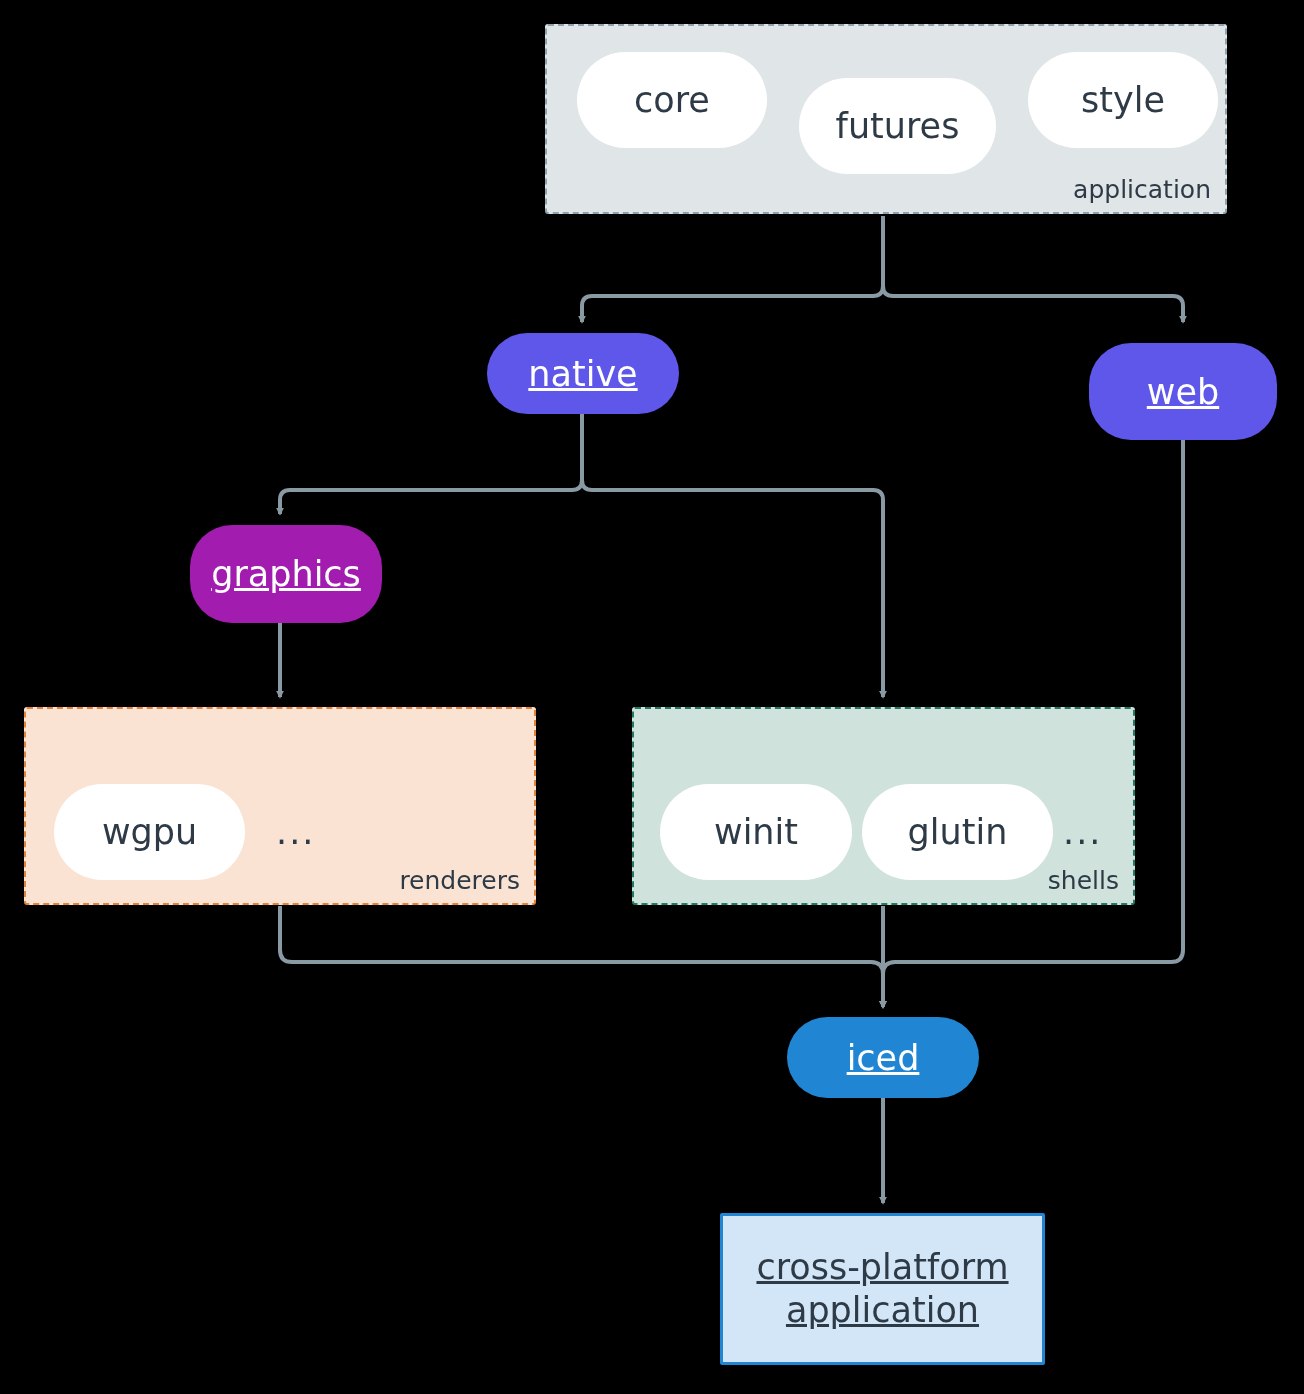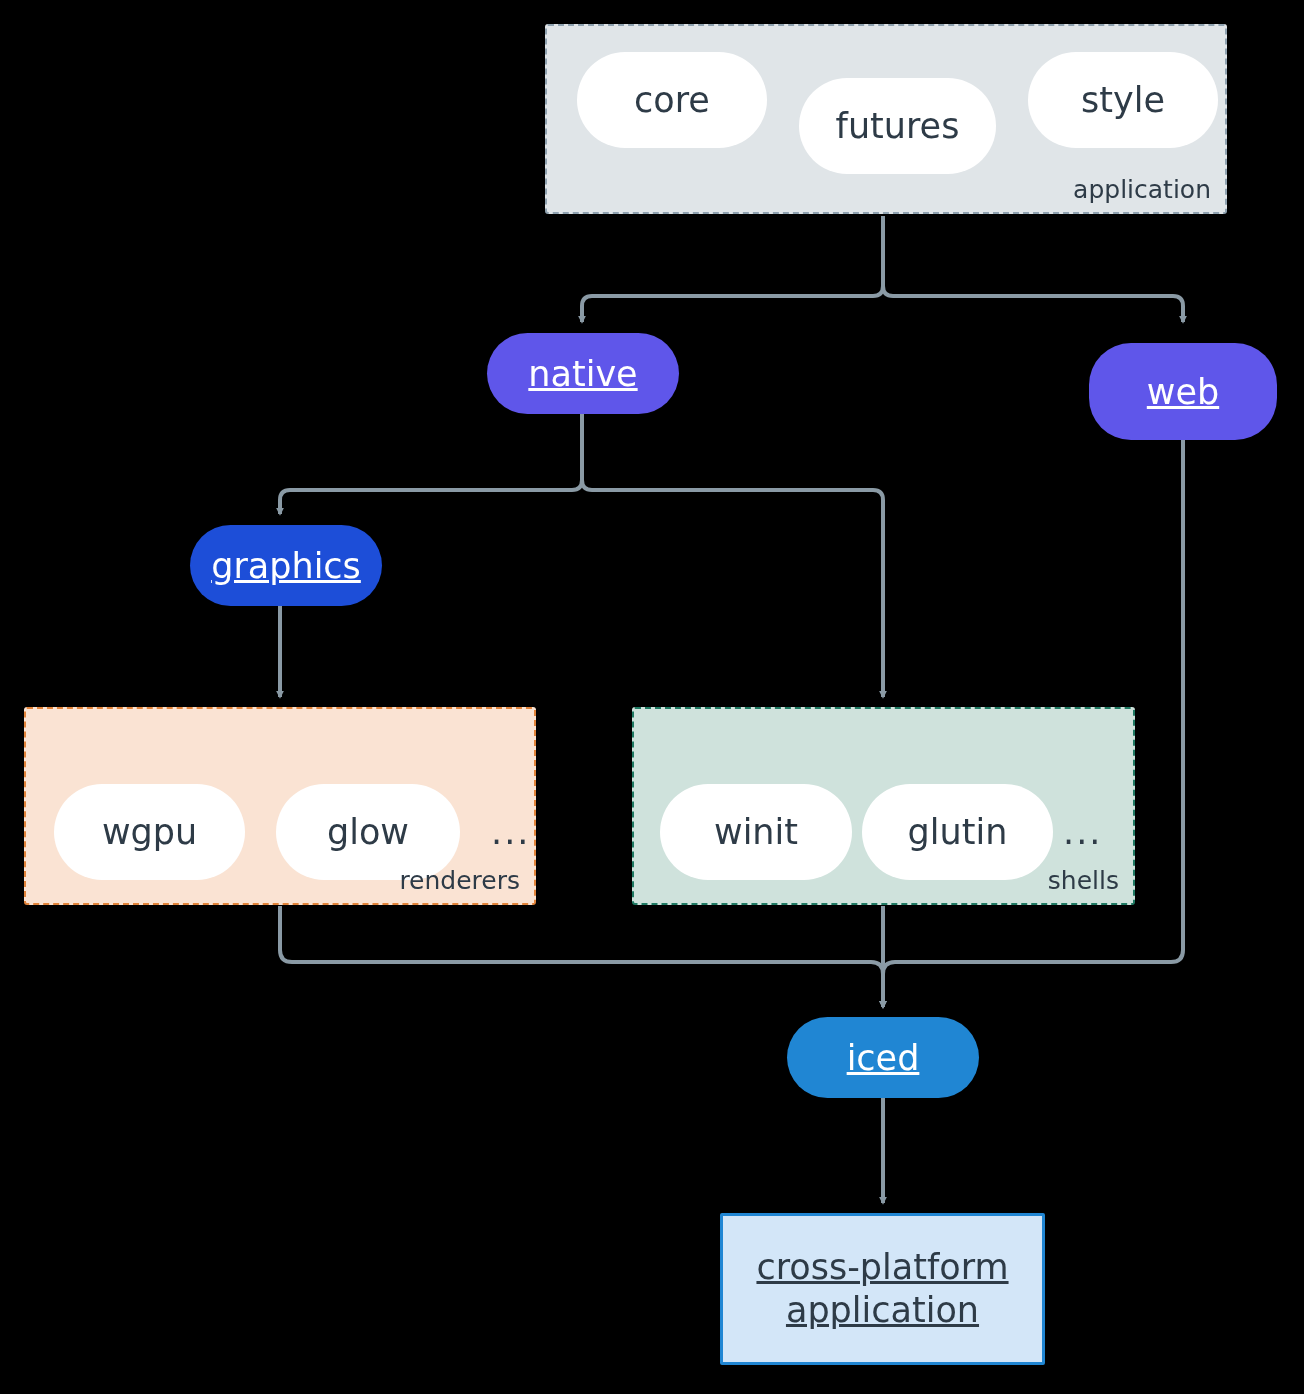--- a/index.html
+++ b/index.html
@@ -127,22 +127,22 @@
     width: 192px; height: 81px;
     background: #5f56ea;
   }
   #node-web {
     left: 1089px; top: 343px;
     width: 188px; height: 97px;
     background: #5f56ea;
   }
   #node-graphics {
     left: 190px; top: 525px;
-    width: 192px; height: 81px;
-    background: #1d4ed8;
+    width: 192px; height: 98px;
+    background: #a21caf;
   }
   #node-iced {
     left: 787px; top: 1017px;
     width: 192px; height: 81px;
     background: #2086d3;
   }
   #node-app {
     left: 720px; top: 1213px;
     width: 325px; height: 152px;
     background: #d3e6f8;
@@ -201,23 +201,20 @@
       </div>
     </div>
     <div class="cluster-label">application</div>
   </div>
 
   <div class="cluster" id="cluster-renderers">
     <div class="cluster-inner">
       <div class="pill w-wgpu">
         <span>wgpu</span>
       </div>
-      <div class="pill w-glow">
-        <span>glow</span>
-      </div>
       <div class="ellipsis">...</div>
     </div>
     <div class="cluster-label">renderers</div>
   </div>
 
   <div class="cluster" id="cluster-shells">
     <div class="cluster-inner">
       <div class="pill w-winit">
         <span>winit</span>
       </div>

